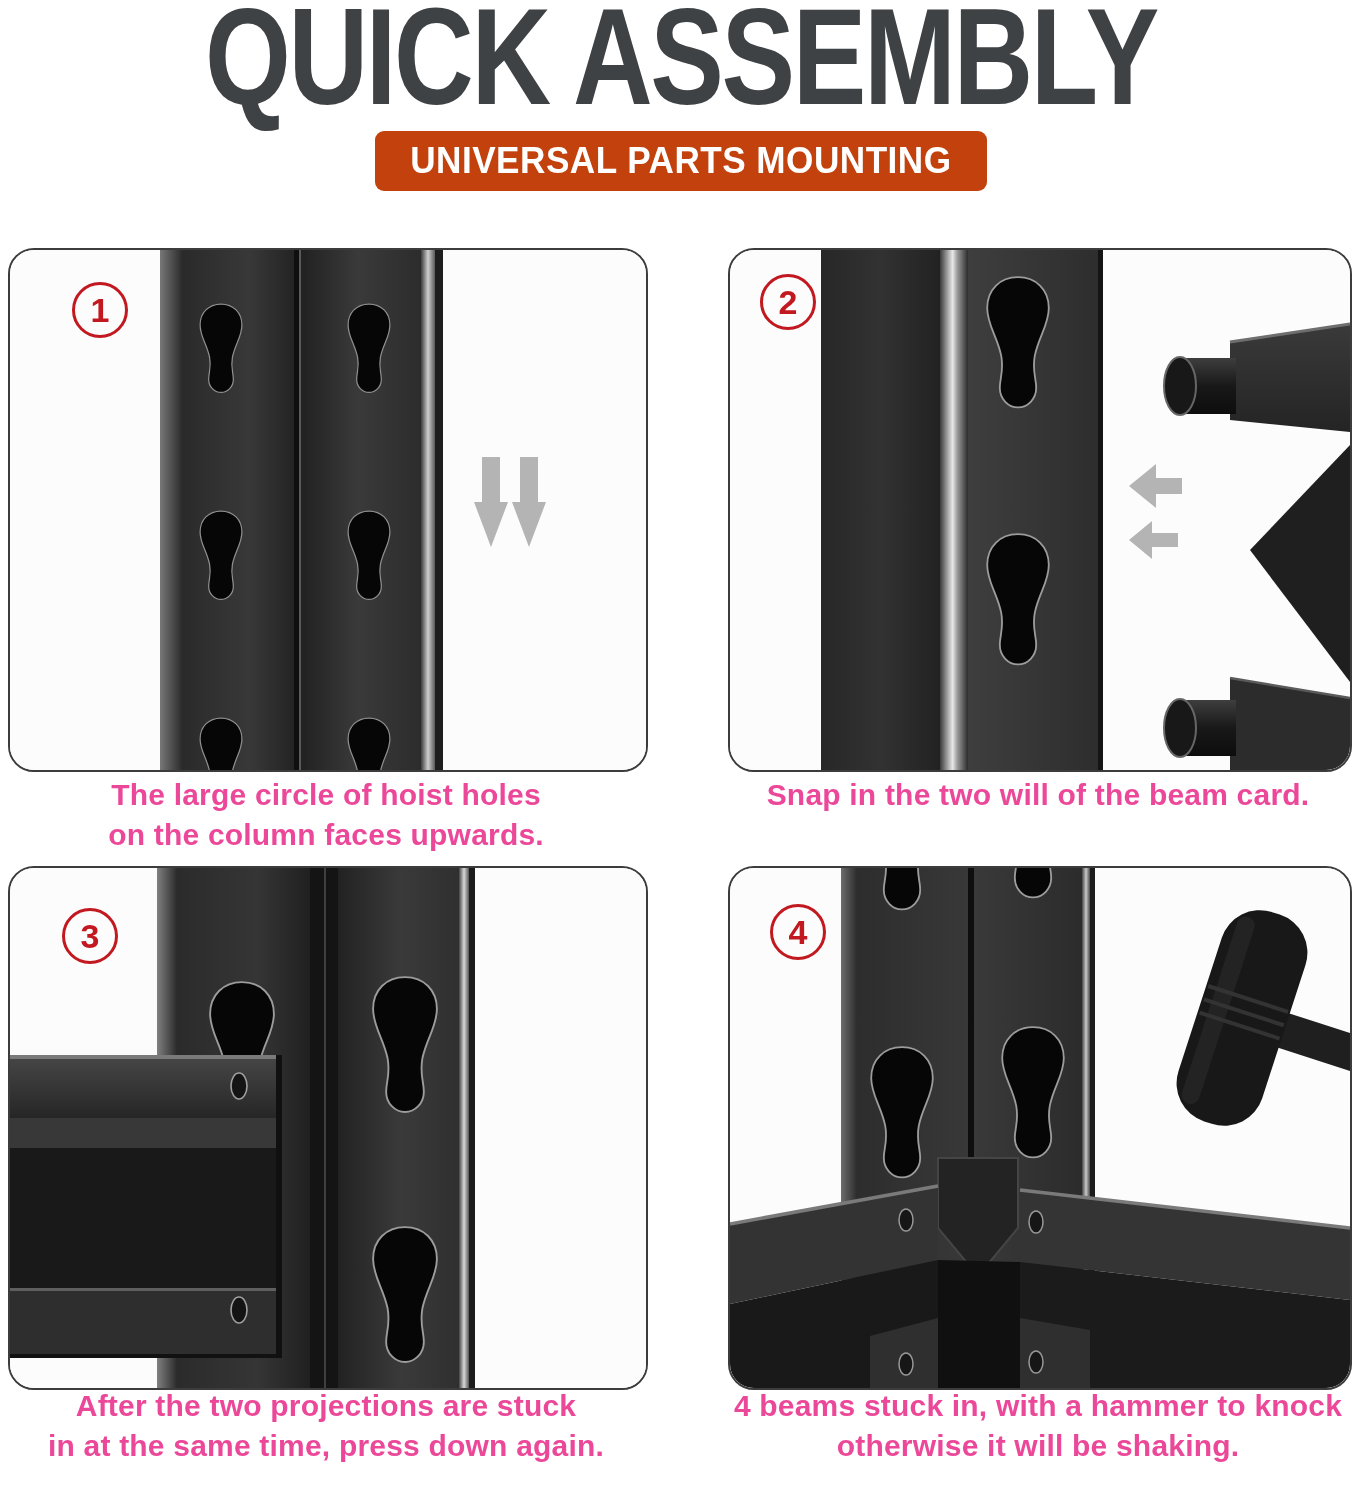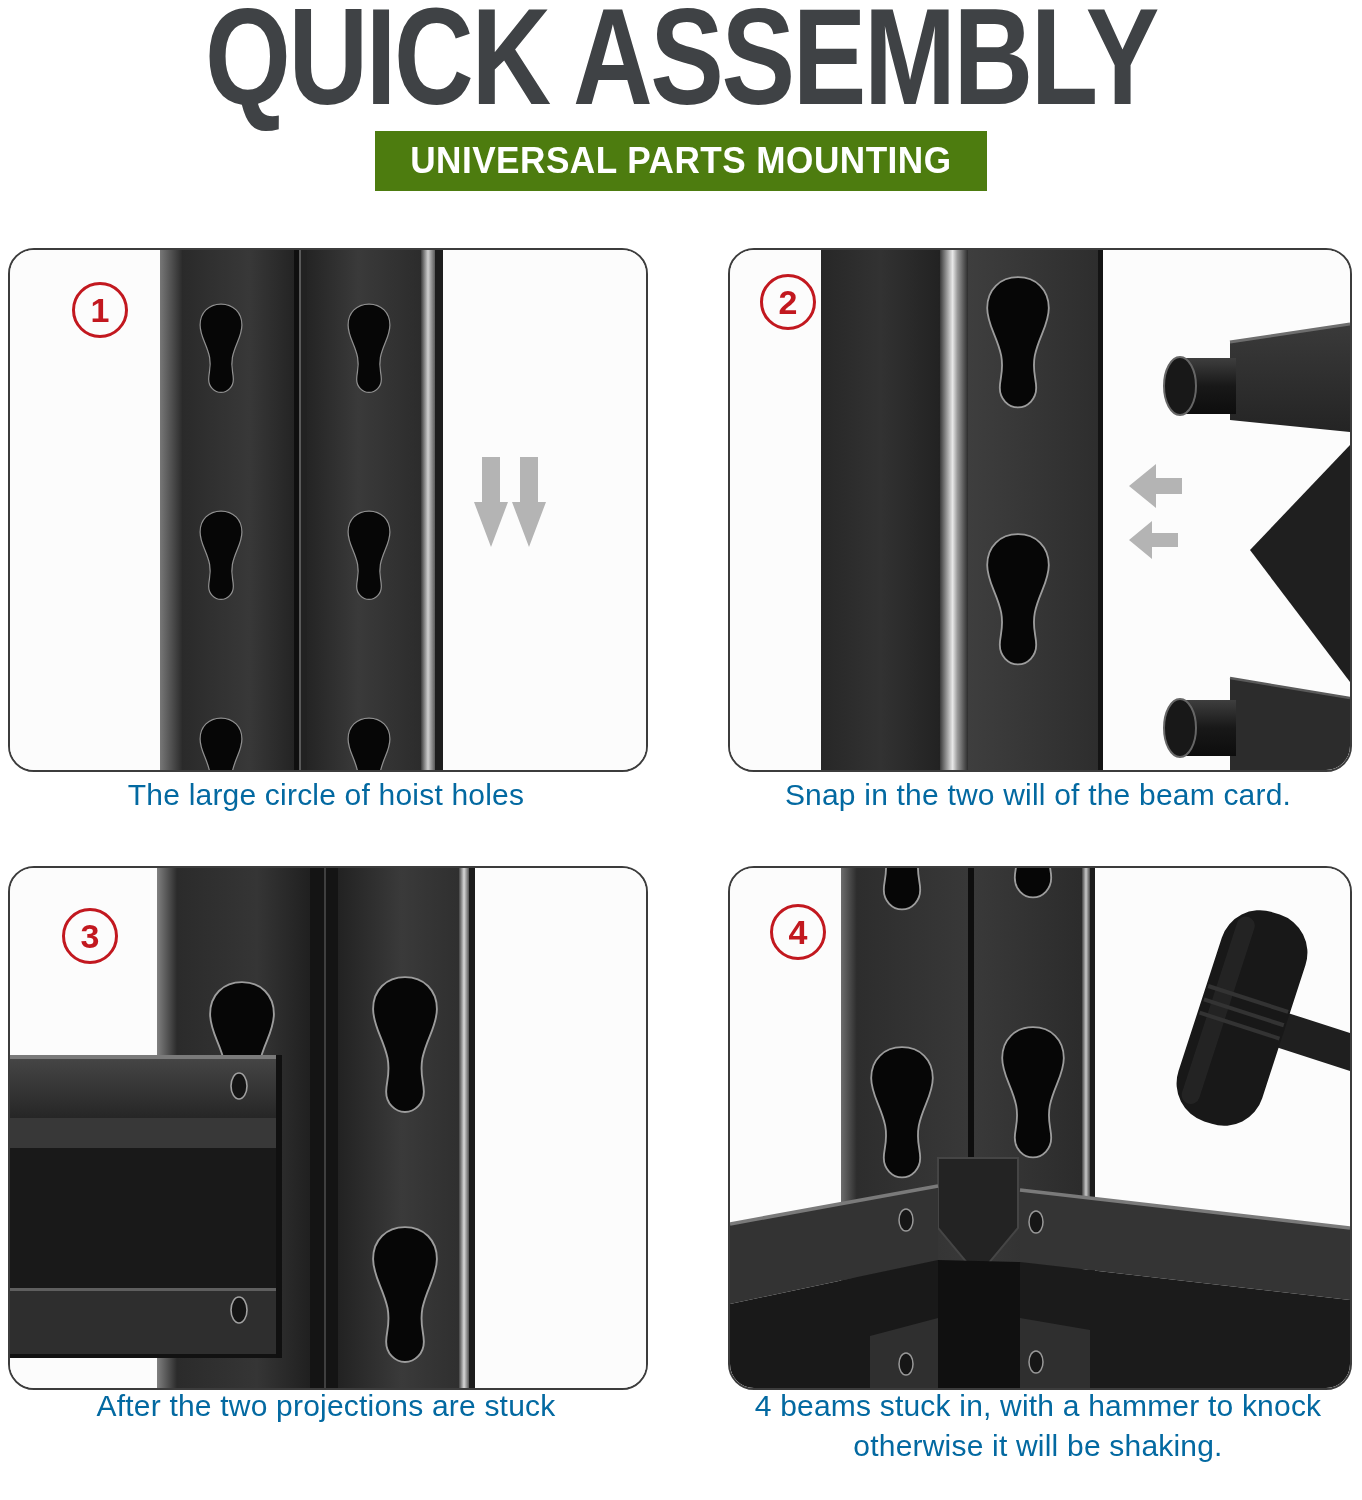--- a/index.html
+++ b/index.html
@@ -4,21 +4,21 @@
 <style>
   html,body{margin:0;padding:0;background:#ffffff;}
   .page{position:relative;width:1362px;height:1500px;background:#ffffff;overflow:hidden;
         font-family:"Liberation Sans", sans-serif;}
 
   
   .title{position:absolute;top:-14px;left:0;width:100%;text-align:center;
          font-size:138px;line-height:140px;font-weight:bold;color:#3f4245;
          letter-spacing:-3px;transform:scaleX(0.80);transform-origin:50% 0;white-space:nowrap;}
   .banner{position:absolute;top:131px;left:50%;transform:translateX(-50%);
-          width:612px;height:60px;background:#4d7c0f;border-radius:0;
+          width:612px;height:60px;background:#c2410c;border-radius:9px;
           display:flex;align-items:center;justify-content:center;}
   .banner-text{color:#ffffff;font-weight:bold;font-size:37px;letter-spacing:0.5px;
                transform:scaleX(0.95);white-space:nowrap;}
 
   
   .panel{position:absolute;width:636px;height:520px;border:2px solid #3c3c3c;
          border-radius:26px;overflow:hidden;background:#fcfcfc;}
   .panel.p1{left:8px;  top:248px;}
   .panel.p2{left:728px;top:248px;width:620px;}
   .panel.p3{left:8px;  top:866px;}
@@ -27,22 +27,22 @@
 
   .badge{position:absolute;width:50px;height:50px;border:3px solid #c2181f;border-radius:50%;
          display:flex;align-items:center;justify-content:center;
          color:#c2181f;font-size:34px;font-weight:bold;background:rgba(255,255,255,0.0);}
   .badge.b1{left:62px; top:32px;}
   .badge.b2{left:30px; top:24px;}
   .badge.b3{left:52px; top:40px;}
   .badge.b4{left:40px; top:36px;}
 
   
-  .caption{position:absolute;text-align:center;color:#0369a1;font-size:30px;
-           line-height:40px;font-weight:normal;letter-spacing:0.2px;}
+  .caption{position:absolute;text-align:center;color:#ec4899;font-size:30px;
+           line-height:40px;font-weight:bold;letter-spacing:0.2px;}
   .caption.c1{left:8px;  top:775px; width:636px;}
   .caption.c2{left:728px;top:775px; width:620px;}
   .caption.c3{left:8px;  top:1386px;width:636px;text-align:center;}
   .caption.c4{left:728px;top:1386px;width:620px;}
 </style>
 </head>
 <body>
 
 <div class="page">
 
@@ -292,25 +292,27 @@
         <rect x="470" y="156" width="84" height="4" fill="#333333"></rect>
       </g>
     </svg>
     <div class="badge b4">
       <span>4</span>
     </div>
   </div>
 
   <div class="caption c1">
     <div>The large circle of hoist holes</div>
+    <div>on the column faces upwards.</div>
   </div>
   <div class="caption c2">
     <div>Snap in the two will of the beam card.</div>
   </div>
   <div class="caption c3">
     <div>After the two projections are stuck</div>
+    <div>in at the same time, press down again.</div>
   </div>
   <div class="caption c4">
     <div>4 beams stuck in, with a hammer to knock</div>
     <div>otherwise it will be shaking.</div>
   </div>
 
 </div>
 
 </body></html>

